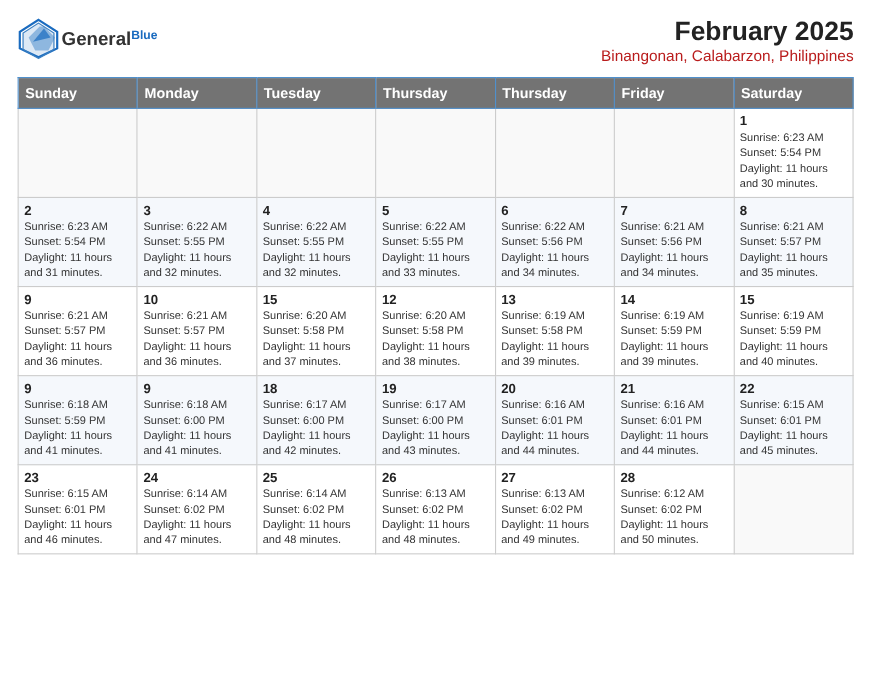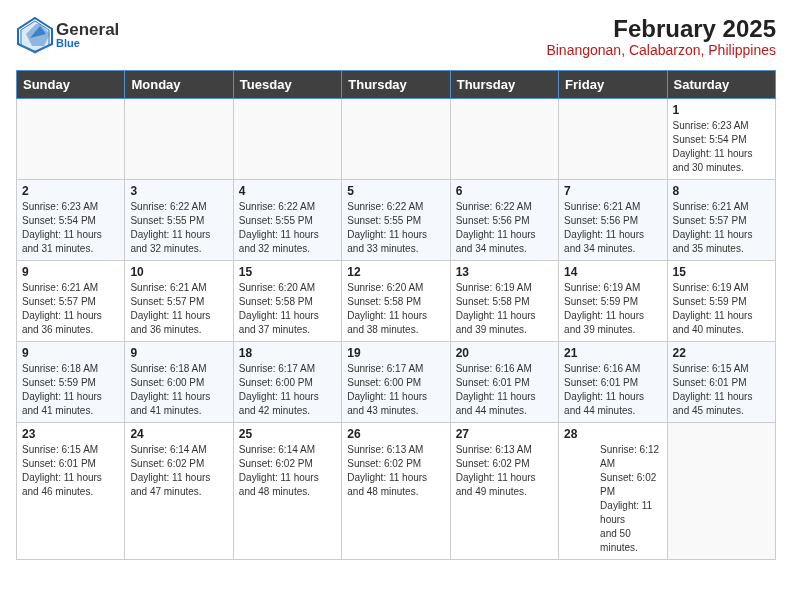--- a/index.html
+++ b/index.html
@@ -29,21 +29,21 @@
       font-size: 14px;
       font-weight: normal;
       color: #b91c1c;
     }
     .calendar {
       width: 100%;
       border-collapse: collapse;
       border: 1px solid #ccc;
     }
     .calendar th {
-      background-color: #404040;
+      background-color: #737373;
       color: #fff;
       font-size: 13px;
       font-weight: bold;
       padding: 6px 6px;
       text-align: left;
       border: 1px solid #5090cc;
     }
     .calendar td {
       width: calc(100% / 7);
       vertical-align: top;
@@ -75,21 +75,21 @@
     .empty-cell {
       background: #f9f9f9 !important;
     }
     .logo-wrapper {
       display: flex;
       align-items: center;
       gap: 2px;
     }
     .logo-text {
       display: flex;
-      flex-direction: column;
+      flex-direction: row;
       line-height: 1;
     }
   </style>
 </head>
 <body>
 
 <div class="header">
   <div class="logo-wrapper">
     <svg width="38" height="38" viewBox="0 0 38 38">
       <polygon points="19,4 34,14 34,30 19,38 4,30 4,14" fill="#1a6bbf" opacity="0.15"></polygon>
@@ -321,21 +321,21 @@
         </td>
         <td>
           <span class="day-number">27</span>
           <div class="day-info" style="white-space: pre-line;">Sunrise: 6:13 AM
 Sunset: 6:02 PM
 Daylight: 11 hours
 and 49 minutes.</div>
         </td>
         <td>
           <span class="day-number">28</span>
-          <div class="day-info" style="white-space: pre-line; margin-left: 36px;">Sunrise: 6:12 AM
+          <div class="day-info" style="white-space: pre-line;">Sunrise: 6:12 AM
 Sunset: 6:02 PM
 Daylight: 11 hours
 and 50 minutes.</div>
         </td>
         <td class="empty-cell"></td>
       </tr>
     </tbody>
 </table>
 
 </body></html>

